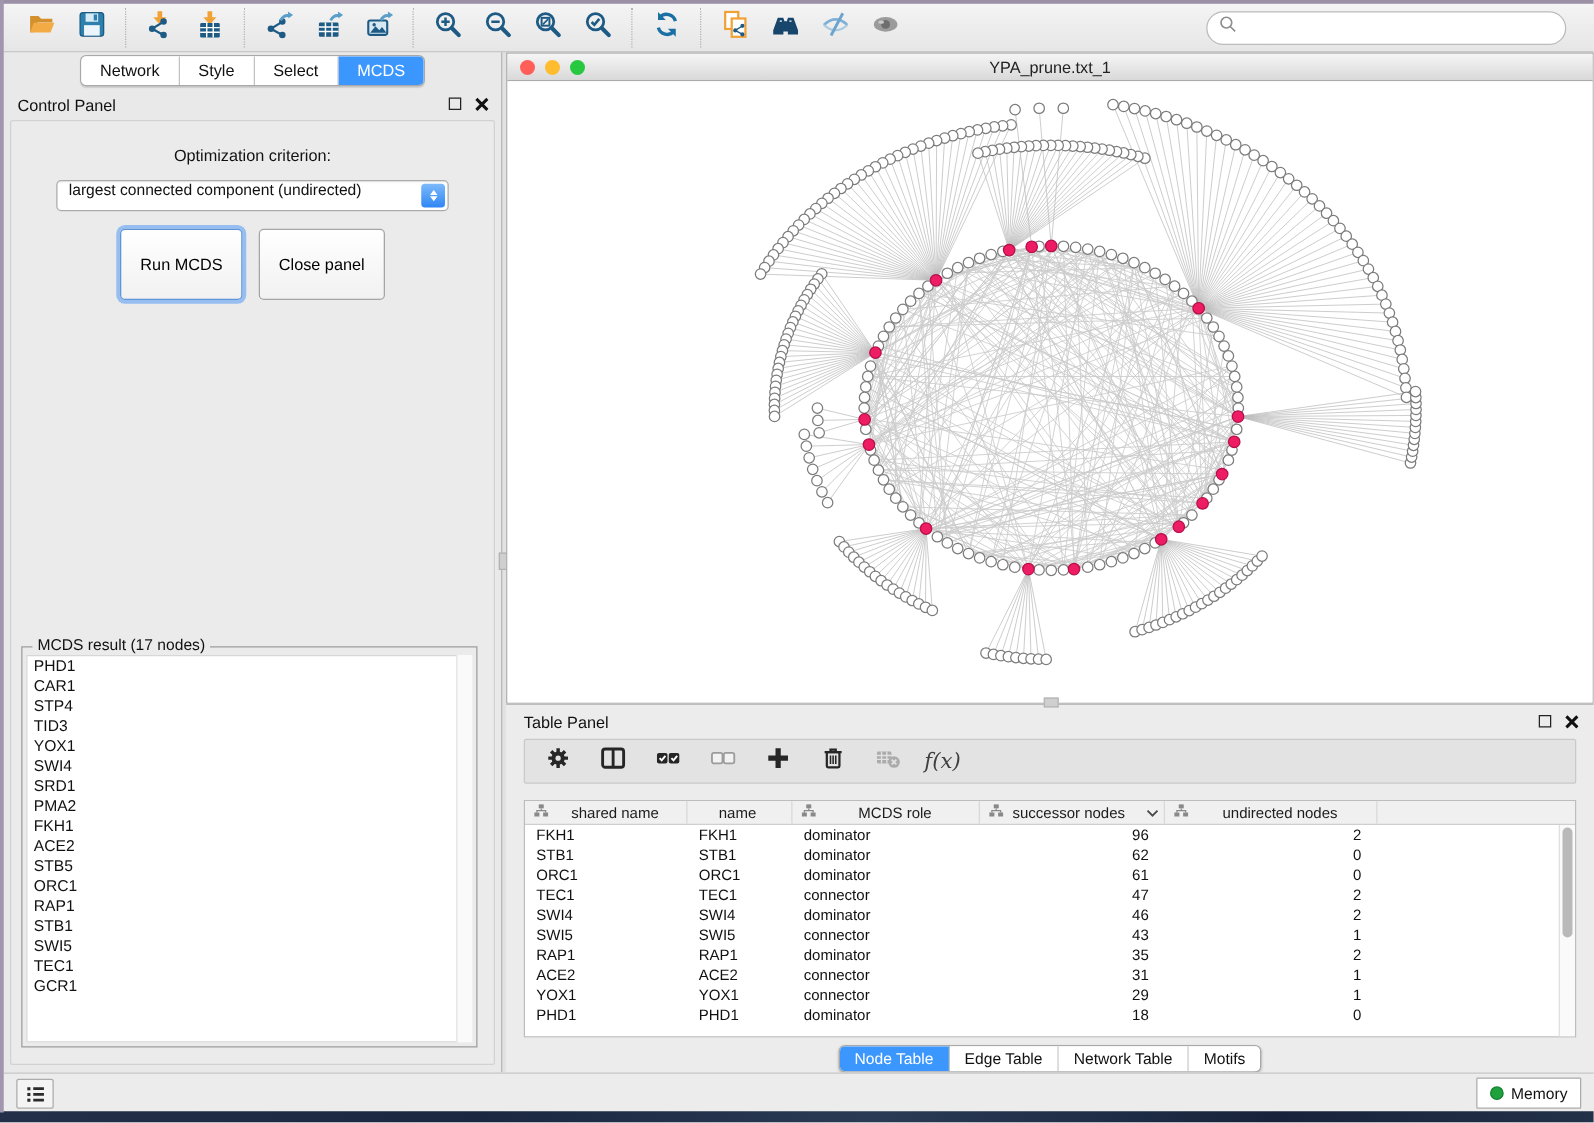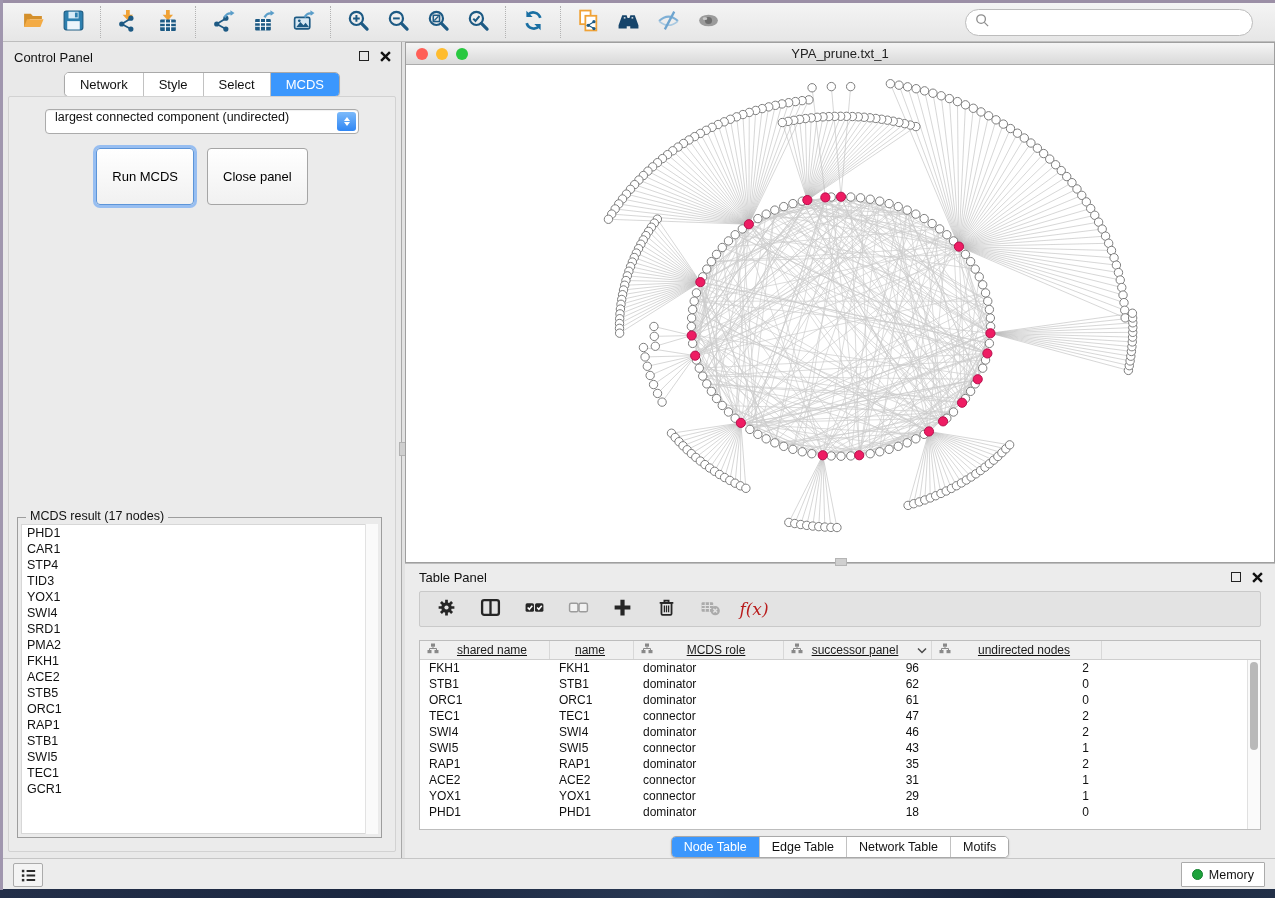--- a/index.html
+++ b/index.html
@@ -75,23 +75,23 @@
   #net-canvas { position:absolute; left:0; top:22px; right:0; bottom:0; background:#fff; }
   #net-svg { width:100%; height:100%; }
 
   
   #table-panel { position:absolute; left:405px; top:563px; right:0; height:295px; background:#ececec; border-top:1px solid #bdbdbd;}
   #tp-title { position:absolute; left:14px; top:6px; font-size:13px; }
   #tp-winbtns { right:12px; top:7px; }
   #tp-toolbar { position:absolute; left:14px; right:14px; top:27px; height:36px; background:#e3e3e3;
     border:1px solid #c9c9c9; border-radius:2px; display:flex; align-items:center; gap:20px; padding-left:14px;}
   .tt-btn { display:flex; align-items:center; justify-content:center; width:24px; height:24px; }
-  .fx { font-family:"DejaVu Serif", serif; font-style:italic; font-size:17px; color:#b91c1c; }
-
-  #grid { position:absolute; left:14px; right:14px; top:76px; height:190px; background:#fff; border:1px solid #bdbdbd;text-decoration:underline; }
+  .fx { font-family:"DejaVu Serif", serif; font-style:italic; font-size:17px; color:#404040; }
+
+  #grid { position:absolute; left:14px; right:14px; top:76px; height:190px; background:#fff; border:1px solid #bdbdbd; }
   #grid-header { display:flex; height:19px; background:#f0f0f0; border-bottom:1px solid #cfcfcf; }
   .gh-cell { display:flex; align-items:center; font-size:12px; border-right:1px solid #d8d8d8;
     padding-left:7px; gap:6px; color:#1c1c1c; position:relative;}
   .gh-cell .lbl { flex:1; text-align:center; padding-right:10px;}
   .gh-fill { flex:1; border-right:none; }
   #grid-rows { position:absolute; left:0; right:13px; top:19px; bottom:0; overflow:hidden; }
   .g-row { display:flex; height:16px; }
   .g-cell { font-size:12px; line-height:16px; padding-left:9px; white-space:nowrap; overflow:hidden;}
   .g-cell.num { text-align:right; padding-right:13px; }
   #grid-vscroll { position:absolute; right:0; top:19px; bottom:0; width:13px; background:#fafafa; border-left:1px solid #e0e0e0;}
@@ -262,40 +262,41 @@
       <svg width="15" height="15" viewBox="0 0 16 16">
           <circle cx="6.5" cy="6.5" r="4.6" fill="none" stroke="#8d8d8d" stroke-width="1.4"></circle>
           <line x1="10" y1="10" x2="14" y2="14" stroke="#8d8d8d" stroke-width="1.4"></line>
         </svg>
     </span>
     <input id="search-input" placeholder="" style="">
   </div>
 </div>
 
 <div id="control-panel">
+  <div id="cp-tabs-row">
+    <div class="seg-tabs" id="cp-seg-tabs">
+        <div class="seg-tab">Network</div>
+        <div class="seg-tab">Style</div>
+        <div class="seg-tab">Select</div>
+        <div class="seg-tab active">MCDS</div>
+      </div>
+  </div>
   <div id="cp-header">
     <span id="cp-title">Control Panel</span>
     <span class="win-btns">
       <span class="float-btn"></span>
       <span class="close-btn">
         <svg width="11" height="11" viewBox="0 0 10 10">
             <path d="M1 1l8 8M9 1L1 9" stroke="#111" stroke-width="2.2"></path>
           </svg>
       </span>
     </span>
   </div>
-  <div id="cp-tabs-row">
-    <div class="seg-tabs" id="cp-seg-tabs">
-        <div class="seg-tab">Network</div>
-        <div class="seg-tab">Style</div>
-        <div class="seg-tab">Select</div>
-        <div class="seg-tab active">MCDS</div>
-      </div>
-  </div>
   <div id="cp-content">
+    <div id="opt-label">Optimization criterion:</div>
     <div id="opt-select">
       <span>largest connected component (undirected)</span>
       <span id="opt-stepper">
         <span class="chev up"></span>
           <span class="chev down"></span>
       </span>
     </div>
     <div id="cp-buttons">
       <button class="push-btn focused">Run MCDS</button>
       <button class="push-btn">Close panel</button>
@@ -1264,21 +1265,21 @@
             </svg></span>
           <span class="lbl">MCDS role</span>
         </div>
         <div class="gh-cell" style="width: 148px;">
           <span><svg width="12" height="11" viewBox="0 0 12 11">
               <rect x="4" y="0.5" width="4" height="3.2" fill="#898989"></rect>
               <rect x="0.5" y="7" width="4" height="3.2" fill="#898989"></rect>
               <rect x="7.5" y="7" width="4" height="3.2" fill="#898989"></rect>
               <path d="M6 3.7v1.8M2.5 7V5.5h7V7" stroke="#898989" fill="none"></path>
             </svg></span>
-          <span class="lbl">successor panel</span>
+          <span class="lbl">successor nodes</span>
           <span><svg width="10" height="7" viewBox="0 0 10 7" style="margin-right:4px">
               <path d="M1 1.5l4 4 4-4" stroke="#4a4a4a" stroke-width="1.5" fill="none"></path>
             </svg></span>
         </div>
         <div class="gh-cell" style="width: 170px;">
           <span><svg width="12" height="11" viewBox="0 0 12 11">
               <rect x="4" y="0.5" width="4" height="3.2" fill="#898989"></rect>
               <rect x="0.5" y="7" width="4" height="3.2" fill="#898989"></rect>
               <rect x="7.5" y="7" width="4" height="3.2" fill="#898989"></rect>
               <path d="M6 3.7v1.8M2.5 7V5.5h7V7" stroke="#898989" fill="none"></path>

